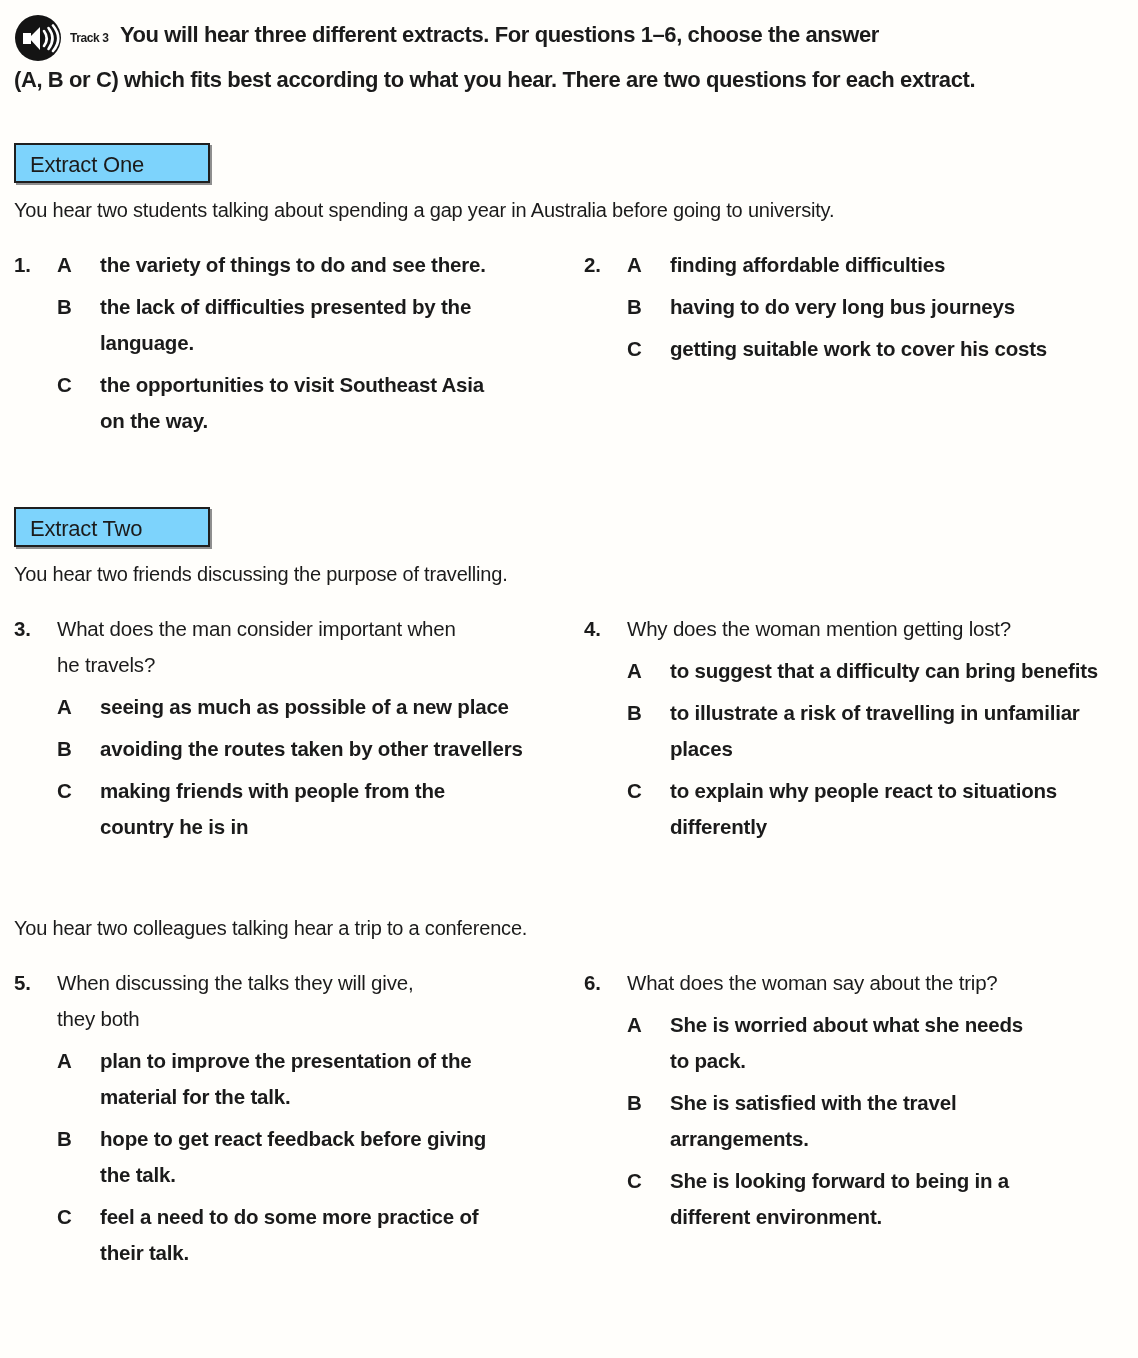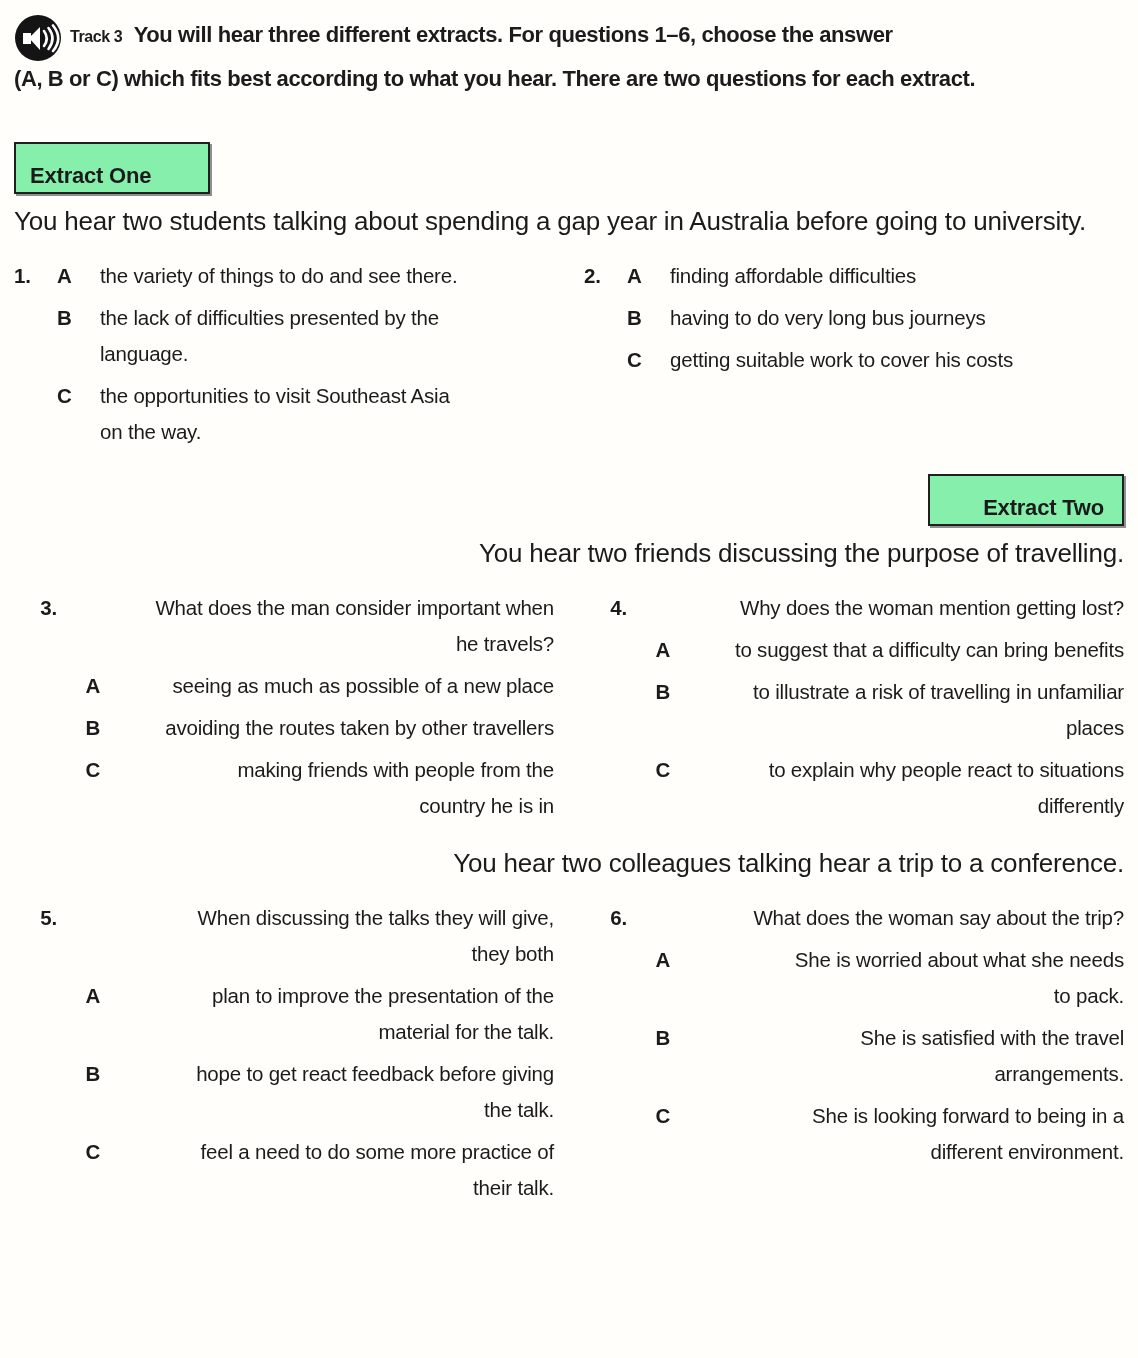--- a/index.html
+++ b/index.html
@@ -11,57 +11,57 @@
     overflow: hidden;
     padding: 14px 14px 0 14px;
     letter-spacing: -0.2px;
   }
 
   
   .header { position: relative; margin-bottom: 42px; }
   .speaker-icon { position: absolute; left: 0; top: 0; width: 48px; height: 48px; }
   .hline { font-weight: bold; font-size: 22px; line-height: 42px; letter-spacing: -0.4px; }
   .hline1 { padding-left: 56px; }
-  .track { font-size: 16px; padding-right: 6px; text-align: right; }
+  .track { font-size: 12px; padding-right: 6px; text-align: right; }
 
   
   .extract-label {
     display: inline-block;
-    background: #86efac;
+    background: #7dd3fc;
     border: 2px solid #1f1f1f;
     box-shadow: 2px 2px 0 #8f8f8f;
-    font-weight: bold;
+    font-weight: normal;
     font-size: 22px;
     line-height: 32px;
-    padding: 16px 18px 0 14px;
+    padding: 4px 18px 0 14px;
     min-width: 196px;
   }
 
   .section { }
-  .section.spaced { margin-top: 24px; text-align: right; }
-  .intro { font-size: 26px; line-height: 30px; margin: 12px 0 22px 0; }
+  .section.spaced { margin-top: 68px; }
+  .intro { font-size: 20px; line-height: 30px; margin: 12px 0 22px 0; }
 
   .qgrid {
     display: grid;
     grid-template-columns: 1fr 1fr;
     column-gap: 30px;
     align-items: start;
   }
   .question {
     display: grid;
     grid-template-columns: 43px 1fr;
     font-size: 20.5px;
     line-height: 36px;
   }
   .qnum { font-weight: bold; }
   .qstem { white-space: pre-line; margin-bottom: 6px; }
   .options { display: flex; flex-direction: column; gap: 6px; }
   .option { display: grid; grid-template-columns: 43px 1fr; }
   .olet { font-weight: bold; }
-  .otext { white-space: pre-line; }
+  .otext { white-space: pre-line; font-weight: bold; }
 </style>
 </head>
 <body>
 
 <div class="header">
   <span class="speaker-icon">
     <svg viewBox="0 0 48 48" width="48" height="48">
       <circle cx="24" cy="24" r="23" fill="#141414"></circle>
       <rect x="9" y="19" width="8" height="11" fill="#ffffff"></rect>
       <polygon points="15,24 26,13 26,36" fill="#ffffff"></polygon>

